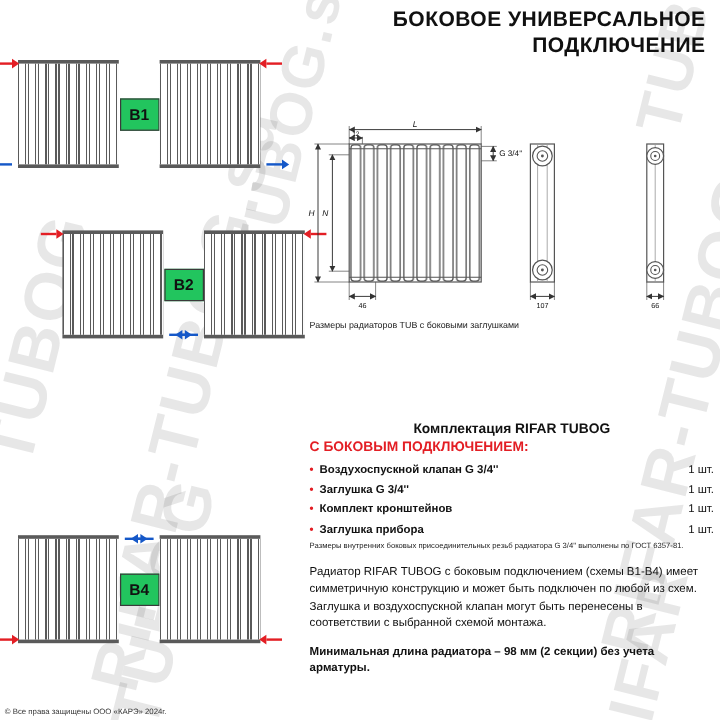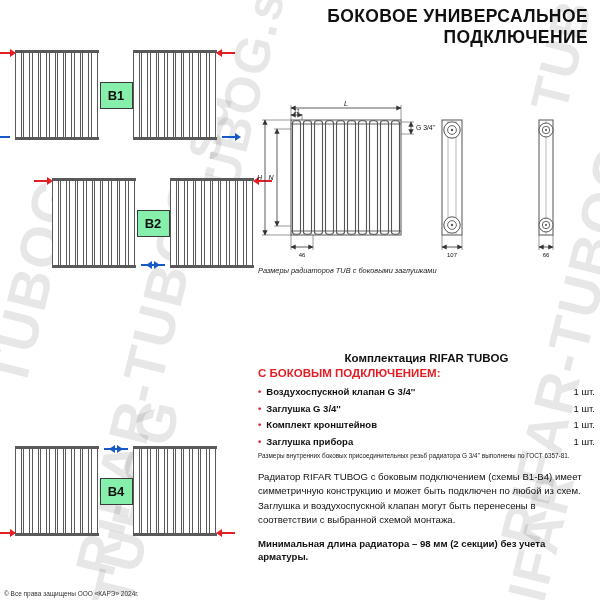--- a/index.html
+++ b/index.html
@@ -20,30 +20,30 @@
 
   .content{position:absolute;inset:0;z-index:1;}
 
   
   .page-title{position:absolute;top:6px;right:12px;text-align:right;
               font-size:17.5px;font-weight:bold;line-height:1.22;color:#101010;letter-spacing:0.4px;}
 
   
   .scheme-row{position:absolute;left:15px;width:202px;height:90px;display:flex;
               align-items:center;justify-content:space-between;}
-  .row-b1{top:50px;} .row-b2{top:178px;padding-left:37px;} .row-b3{top:314px;} .row-b4{top:446px;}
+  .row-b1{top:50px;} .row-b2{top:192px;padding-left:37px;} .row-b3{top:314px;} .row-b4{top:446px;}
   .rad-wrap{position:relative;width:84px;height:90px;}
   .radiator{position:absolute;left:0;top:0;right:0;bottom:0;
     border-top:3px solid #5a5a5a;border-bottom:3px solid #5a5a5a;box-sizing:border-box;
     background:repeating-linear-gradient(90deg,
       #5a5a5a 0px,#5a5a5a 1px,
       #ffffff 1px,#ffffff 6px,
       #5a5a5a 6px,#5a5a5a 7px,
       #fbfbfb 7px,#fbfbfb 8.4px);}
-  .scheme-label{width:33px;height:27px;border:1.6px solid #3a3a3a;background:#86efac;
+  .scheme-label{width:33px;height:27px;border:1.6px solid #3a3a3a;background:#22c55e;
     display:flex;align-items:center;justify-content:center;
     font-size:13px;font-weight:bold;color:#111;box-sizing:border-box;}
   .arrow{position:absolute;width:13px;height:2.2px;background:currentColor;}
   .arrow::after{content:"";position:absolute;top:50%;transform:translateY(-50%);
     width:0;height:0;border-top:4px solid transparent;border-bottom:4px solid transparent;}
   .head-right::after{left:100%;border-left:6.5px solid currentColor;}
   .head-left::after{right:100%;border-right:6.5px solid currentColor;}
   .supply{color:#e31e24;} .return{color:#1558c8;}
   .a-tl{left:-18px;top:2px;} .a-bl{left:-18px;bottom:2px;}
   .a-tr{right:-18px;top:2px;} .a-br{right:-18px;bottom:2px;}
@@ -51,21 +51,21 @@
   
   .dim-svg{position:absolute;left:256px;top:100px;width:337px;height:176px;}
   .dim-svg .thin{stroke:#555;stroke-width:0.6;}
   .dim-svg .dimln{stroke:#333;stroke-width:0.8;marker-start:url(#arr);marker-end:url(#arr);}
   .dim-svg text{font-family:"Liberation Sans",sans-serif;fill:#111;}
   .t-it{font-size:7px;font-style:italic;}
   .t-num{font-size:6px;}
   .t-sm{font-size:5.5px;}
   .t-thr{font-size:6.8px;}
   .drawing-caption{position:absolute;left:258px;top:266px;width:230px;
-    font-size:7.4px;font-style:italic;color:#222;}
+    font-size:7.4px;color:#222;}
 
   
   .equip{position:absolute;left:258px;top:352px;width:337px;color:#111;}
   .equip-h1{font-size:11.5px;font-weight:bold;text-align:center;}
   .equip-h2{font-size:11.5px;font-weight:bold;color:#e31e24;margin-top:3px;}
   .equip-list{margin-top:7px;}
   .equip-item{display:flex;justify-content:space-between;align-items:baseline;
     font-size:9.5px;margin-bottom:5.5px;}
   .equip-item .bullet{color:#e31e24;font-weight:bold;margin-right:5px;}
   .equip-item .iname{font-weight:bold;flex:1;}

